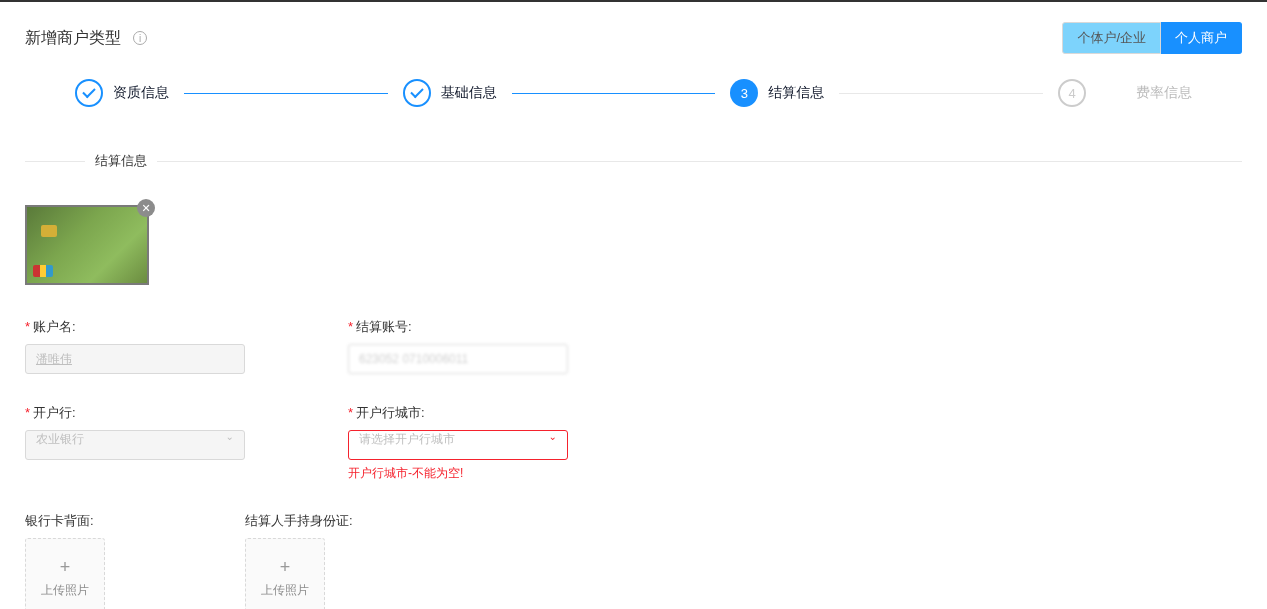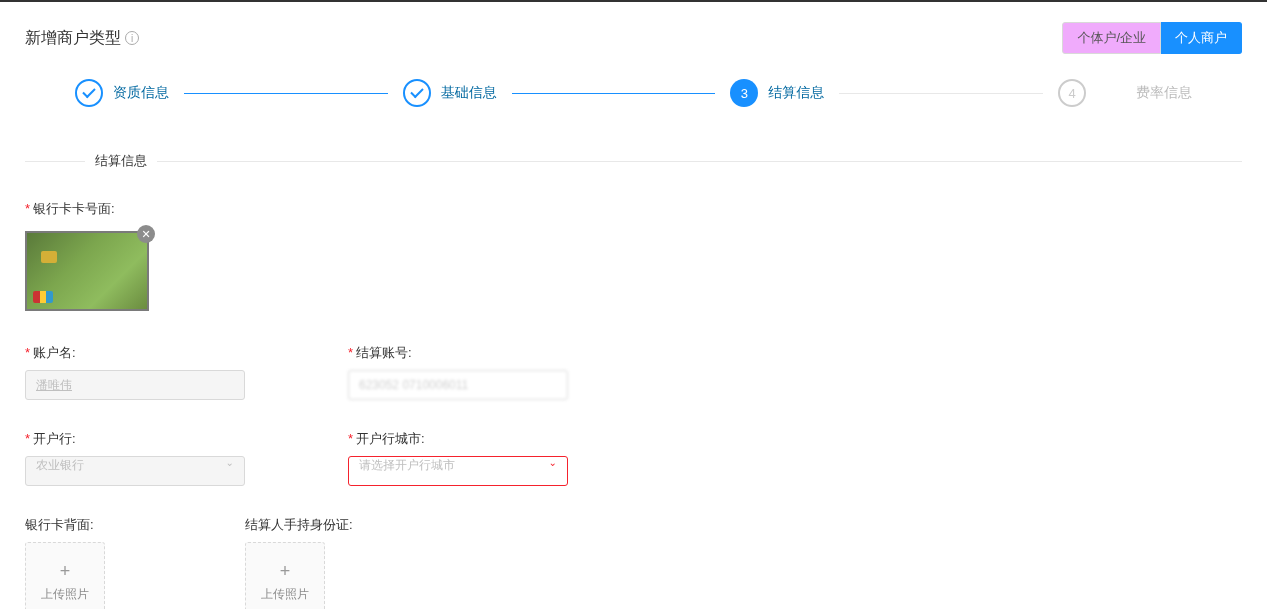--- a/index.html
+++ b/index.html
@@ -23,42 +23,42 @@
       justify-content: space-between;
       align-items: center;
       margin-bottom: 25px;
     }
     .page-title {
       font-size: 16px;
       font-weight: 500;
       color: #333;
       display: flex;
       align-items: center;
-      gap: 4px;
+      gap: 12px;
     }
     .info-icon {
       display: inline-flex;
       align-items: center;
       justify-content: center;
       width: 14px;
       height: 14px;
       border: 1px solid #aaa;
       border-radius: 50%;
       font-size: 10px;
       color: #aaa;
       font-style: normal;
     }
     .tab-buttons {
       display: flex;
       gap: 0;
     }
     .tab-btn {
       padding: 6px 14px;
       border: 1px solid #d9d9d9;
-      background: #f0abfc;
+      background: #7dd3fc;
       font-size: 13px;
       cursor: pointer;
       color: #555;
     }
     .tab-btn:first-child {
       border-radius: 3px 0 0 3px;
     }
     .tab-btn:last-child {
       border-radius: 0 3px 3px 0;
       border-left: none;
@@ -99,21 +99,21 @@
       background: #1890ff;
       color: #fff;
     }
     .step-icon.pending {
       border: 2px solid #ccc;
       color: #ccc;
       background: #fff;
     }
     .step-label {
       font-size: 14px;
-      color: #0369a1;
+      color: #0f172a;
       white-space: nowrap;
     }
     .step-label.pending {
       color: #bbb;
       margin-left: 40px;
     }
     .step-line {
       flex: 1;
       height: 1px;
       background: #1890ff;
@@ -349,23 +349,20 @@
 
   <div class="section-header">
     <div class="section-line-left"></div>
     <span class="section-title">结算信息</span>
     <div class="section-line-right"></div>
   </div>
 
   <div class="form-area">
 
     <div class="bank-card-section">
-      <label class="field-label">
-        <span class="required-mark">*</span><span>银行卡卡号面:</span>
-      </label>
       <div class="bank-card-image-wrapper">
         <div class="bank-card-image">
           <div class="bank-card-chip"></div>
           <div class="bank-card-stripe"></div>
         </div>
         <button class="bank-card-close">
           <span>✕</span>
         </button>
       </div>
     </div>
@@ -396,20 +393,21 @@
         </div>
       </div>
       <div class="form-col">
         <label class="field-label">
           <span class="required-mark">*</span><span>开户行城市:</span>
         </label>
         <div class="form-select error">
           <span class="select-placeholder">请选择开户行城市</span>
           <span class="select-arrow error">⌄</span>
         </div>
+        <div class="error-msg">开户行城市-不能为空!</div>
       </div>
     </div>
 
     <div class="upload-row">
       <div>
         <label class="field-label">银行卡背面:</label>
         <div class="upload-box">
           <span class="upload-plus">+</span>
           <span>上传照片</span>
         </div>

